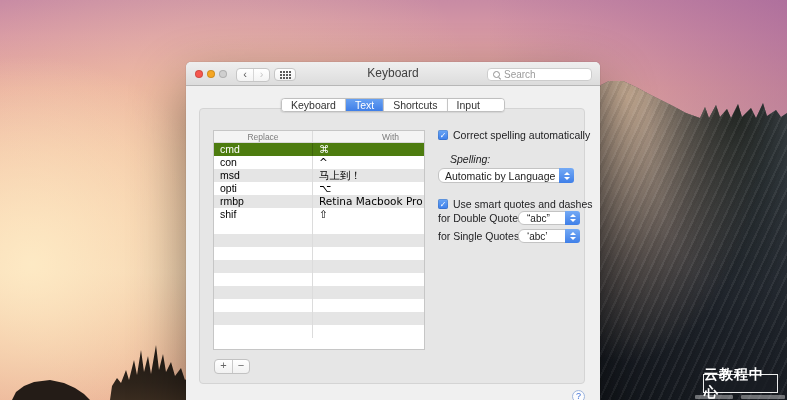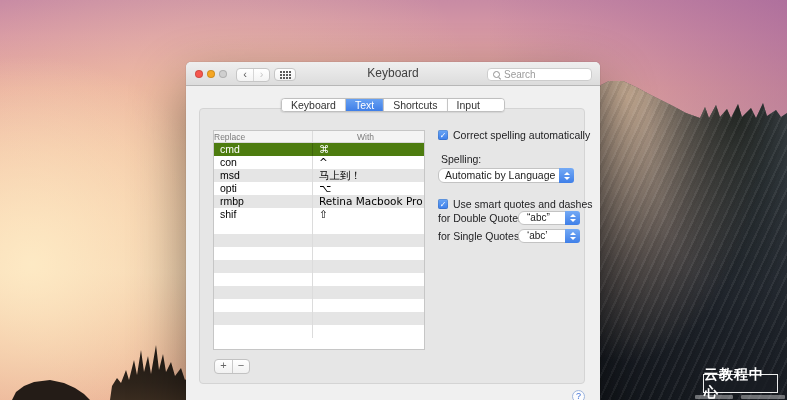--- a/index.html
+++ b/index.html
@@ -53,47 +53,47 @@
   .tab{padding:0 9px;font-size:10.5px;line-height:13px;color:#333;background:#fff;}
   .tab + .tab{border-left:1px solid #c3c3c3;}
   .tab.selected{background:linear-gradient(#68a1f2,#3f7ee7);color:#fff;}
 
   
   .panel{position:absolute;left:13px;top:46px;width:386px;height:276px;background:#e6e6e6;border:1px solid #d4d4d4;border-radius:4px;z-index:1;}
 
   
   .table{position:absolute;left:13px;top:21px;width:212px;height:220px;background:#fff;border:1px solid #c6c6c6;font-size:10.5px;}
   .thead{display:flex;height:12px;background:#f4f4f4;border-bottom:1px solid #d9d9d9;color:#7b7b7b;font-size:8.5px;}
-  .th{line-height:12px;}
+  .th{line-height:12px;text-align:center;}
   .th.c1{width:98px;} .th.c2{flex:1;border-left:1px solid #dcdcdc;padding-left:44px;}
   .t-row{display:flex;height:13px;background:#fff;}
   .t-row.stripe{background:#e5e5e5;}
   .t-row.selected{background:#4d7c0f;color:#fff;}
   .cell{line-height:13px;white-space:nowrap;overflow:hidden;}
   .c-replace{width:98px;padding-left:6px;}
   .c-with{flex:1;padding-left:6px;border-left:1px solid #dcdcdc;font-family:"DejaVu Sans","Liberation Sans",sans-serif;}
   .t-row.selected .c-with{border-left-color:rgba(0,0,0,.18);}
 
   
   .plusminus{position:absolute;left:14px;top:250px;display:flex;border:1px solid #c2c2c2;border-radius:4px;overflow:hidden;background:linear-gradient(#fff,#f1f1f1);}
   .seg{width:17px;height:13px;line-height:11px;text-align:center;font-size:11px;color:#666;}
   .seg + .seg{border-left:1px solid #c9c9c9;}
 
   
   .options{position:absolute;left:238px;top:18px;width:142px;font-size:10.5px;color:#1d1d1f;}
   .opt-row{position:absolute;left:0;display:flex;align-items:center;gap:5px;white-space:nowrap;}
   .checkbox{width:10px;height:10px;border-radius:2px;background:linear-gradient(#6aa6f6,#3c7ee9);box-shadow:inset 0 0 0 .5px rgba(0,0,0,.2);color:#fff;display:flex;align-items:center;justify-content:center;font-size:8px;font-weight:700;flex:none;}
-  .dropdown{position:relative;height:15px;background:#fff;border:1px solid #c3c3c3;border-radius:6px;display:flex;align-items:flex-start;padding-left:6px;font-size:10.5px;color:#222;}
+  .dropdown{position:relative;height:15px;background:#fff;border:1px solid #c3c3c3;border-radius:6px;display:flex;align-items:center;padding-left:6px;font-size:10.5px;color:#222;}
   .dd-stepper{position:absolute;right:-1px;top:-1px;bottom:-1px;width:15px;background:linear-gradient(#74aaf5,#3f7fe8);border-radius:0 3px 3px 0;display:flex;flex-direction:column;align-items:center;justify-content:center;gap:2px;}
   .dd-stepper i{display:block;width:0;height:0;border-left:3px solid transparent;border-right:3px solid transparent;}
   .dd-stepper .up{border-bottom:3.5px solid #fff;}
   .dd-stepper .dn{border-top:3.5px solid #fff;}
   .dd-wide{position:absolute;left:0;top:41px;width:136px;}
   .dd-small{width:62px;height:14px;font-size:10px;padding-left:8px;}
-  .lbl-spelling{position:absolute;left:3px;top:26px;}
+  .lbl-spelling{position:absolute;left:12px;top:26px;font-style:italic;}
   .row-cb1{top:2px;} .row-cb2{top:71px;} .row-dq{top:84px;} .row-sq{top:102px;}
   .q-label{width:75px;}
 
   
   .help-btn{position:absolute;left:386px;top:328px;width:13px;height:13px;border-radius:50%;background:#fcfcfd;border:1px solid #9fb6dd;color:#3d6fd6;font-size:9px;line-height:11px;text-align:center;}
 
   
   .watermark{position:absolute;left:703px;top:374px;width:75px;height:19px;background:rgba(24,28,34,0.78);border:1px solid rgba(255,255,255,0.92);display:flex;align-items:center;justify-content:center;color:#fff;font-size:14px;font-weight:700;letter-spacing:1px;}
   .wm-sub1,.wm-sub2{position:absolute;top:395px;height:4px;background:rgba(255,255,255,0.38);filter:blur(.4px);border-radius:1px;}
   .wm-sub1{left:695px;width:38px;} .wm-sub2{left:741px;width:44px;}

